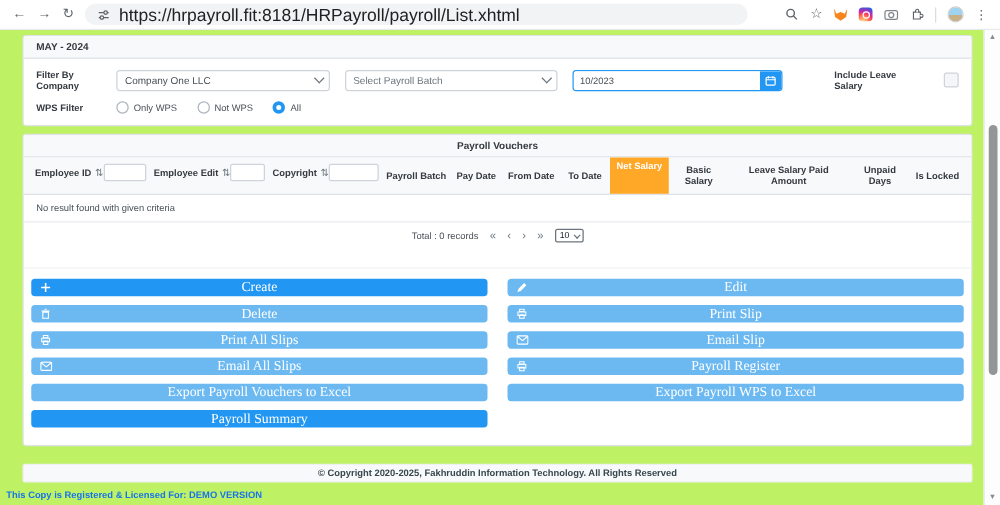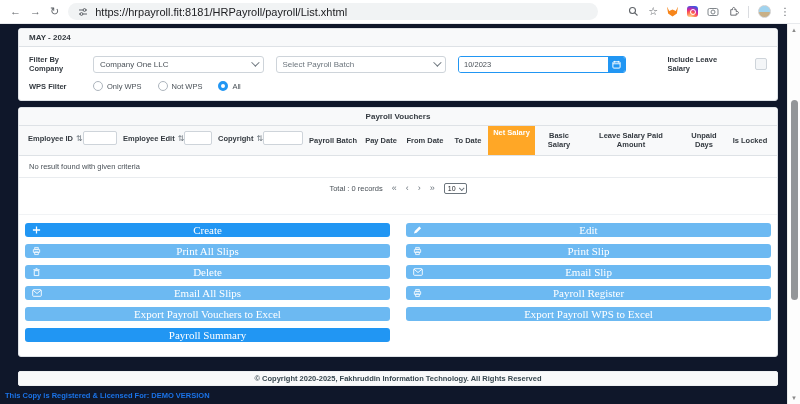--- a/index.html
+++ b/index.html
@@ -5,21 +5,21 @@
   * { margin:0; padding:0; box-sizing:border-box; }
   html,body { width:800px; height:404px; overflow:hidden; background:#fff;
               font-family:"Liberation Sans", sans-serif; }
 
   
   .browser-bar { height:24px; display:flex; align-items:center; gap:9px;
                  padding:0 10px; background:#fff; border-bottom:1px solid #e8eaed; }
   .nav-ic { font-size:11px; color:#5f6368; cursor:pointer; line-height:1; }
   .address-pill { width:530px; height:17px; border-radius:9px; background:#f1f3f4;
                   display:flex; align-items:center; gap:7px; padding:0 10px; }
-  .url-text { font-size:11px; color:#202124; white-space:nowrap; overflow:hidden; }
+  .url-text { font-size:14px; color:#202124; white-space:nowrap; overflow:hidden; }
   .chrome-right { margin-left:auto; display:flex; align-items:center; gap:9px; }
   .ext-fox { width:11px; height:10px; background:#f6851b; display:inline-block;
              clip-path:polygon(0 0,20% 45%,50% 30%,80% 45%,100% 0,90% 70%,50% 100%,10% 70%); }
   .ext-insta { width:11px; height:11px; border-radius:3px;
                background:radial-gradient(circle at 30% 110%, #fdf497, #fd5949 45%, #d6249f 60%, #285aeb 90%);
                position:relative; }
   .ext-insta::after { content:""; position:absolute; inset:2.5px; border:1px solid #fff; border-radius:3px; }
   .chrome-sep { width:1px; height:12px; background:#dadce0; }
   .avatar { width:13px; height:13px; border-radius:50%;
             background:linear-gradient(180deg,#9fd3ef 55%, #c8b087 55%); border:0.5px solid #d0d0d0; }
@@ -28,21 +28,21 @@
   
   .scrollbar { position:absolute; top:24px; right:0; bottom:0; width:13px;
                background:#fdfdfd; border-left:1px solid #ececec; }
   .sb-arrow { position:absolute; left:0; width:12px; text-align:center;
               font-size:6px; color:#8a8a8a; cursor:pointer; }
   .sb-up { top:3px; } .sb-down { bottom:3px; }
   .sb-thumb { position:absolute; left:2.5px; width:7px; top:76px; height:200px;
               background:#939699; border-radius:4px; cursor:grab; }
 
   
-  .page { position:absolute; top:24px; left:0; right:13px; bottom:0; background:#0f172a; }
+  .page { position:absolute; top:24px; left:0; right:13px; bottom:0; background:#bef264; }
   .container { margin:4px 9px 0 18px; }
   .panel { border:1px solid #dee2e6; border-radius:3px; background:#fff; }
   .panel-header { background:#f8f9fa; border-bottom:1px solid #dee2e6;
                   padding:4px 10px; font-size:8px; font-weight:bold; color:#343a40; }
   .panel-header.center { text-align:center; }
 
   
   .filter-row { display:flex; align-items:center; padding:8px 10px 4px; }
   .f-label { width:64px; font-size:7.5px; font-weight:bold; color:#343a40; flex:none; }
   .dropdown { width:172px; height:17px; border:1px solid #ced4da; border-radius:3px;
@@ -267,32 +267,32 @@
             <span class="ic">
                 <svg width="9" height="9" viewBox="0 0 10 10">
                   <path d="M5 1v8M1 5h8" stroke="#fff" stroke-width="1.4"></path>
                 </svg>
               </span>
             <span>Create</span>
           </button>
           <button class="act">
             <span class="ic">
                 <svg width="9" height="9" viewBox="0 0 10 10">
+                  <path d="M2.5 3.5h5V9h-5zM1.5 2.5h7M4 1h2" stroke="#fff" stroke-width="1" fill="none"></path>
+                </svg>
+              </span>
+            <span>Delete</span>
+          </button>
+          <button class="act">
+            <span class="ic">
+                <svg width="9" height="9" viewBox="0 0 10 10">
                   <path d="M3 1h4v2H3zM1.5 3.5h7v3h-7zM3 6h4v3H3z" stroke="#fff" stroke-width="0.9" fill="none"></path>
                 </svg>
               </span>
             <span>Print All Slips</span>
-          </button>
-          <button class="act">
-            <span class="ic">
-                <svg width="9" height="9" viewBox="0 0 10 10">
-                  <path d="M2.5 3.5h5V9h-5zM1.5 2.5h7M4 1h2" stroke="#fff" stroke-width="1" fill="none"></path>
-                </svg>
-              </span>
-            <span>Delete</span>
           </button>
           <button class="act">
             <span class="ic">
                 <svg width="10" height="8" viewBox="0 0 10 8">
                   <rect x="0.7" y="0.7" width="8.6" height="6.6" rx="0.8" stroke="#fff" stroke-width="0.9" fill="none"></rect>
                   <path d="M1 1.2 5 4.5 9 1.2" stroke="#fff" stroke-width="0.9" fill="none"></path>
                 </svg>
               </span>
             <span>Email All Slips</span>
           </button>

